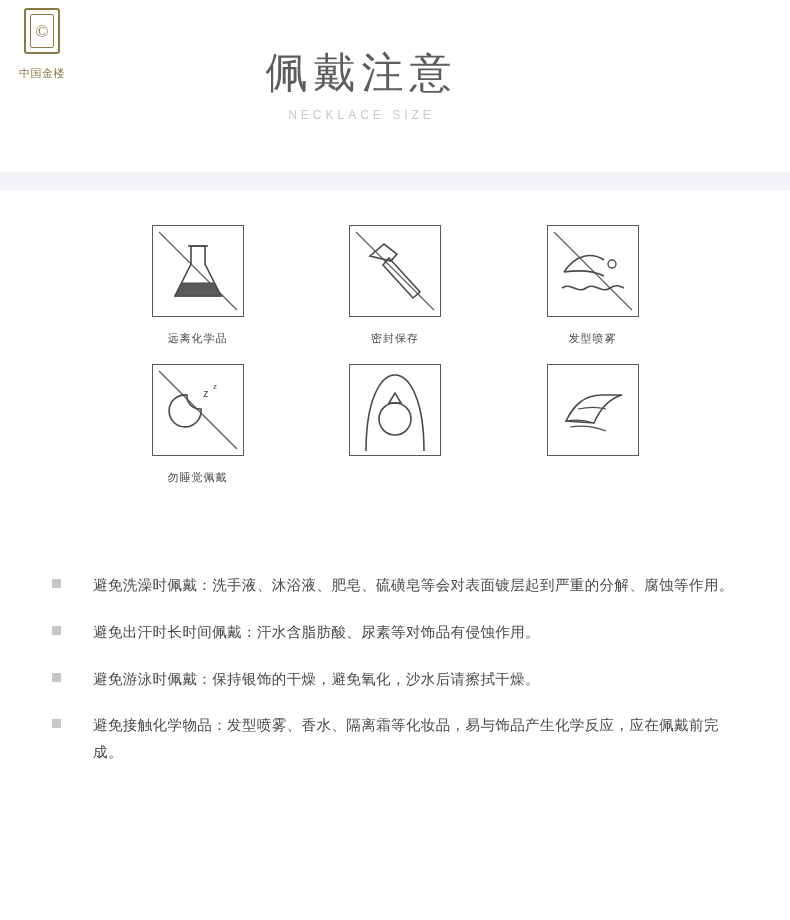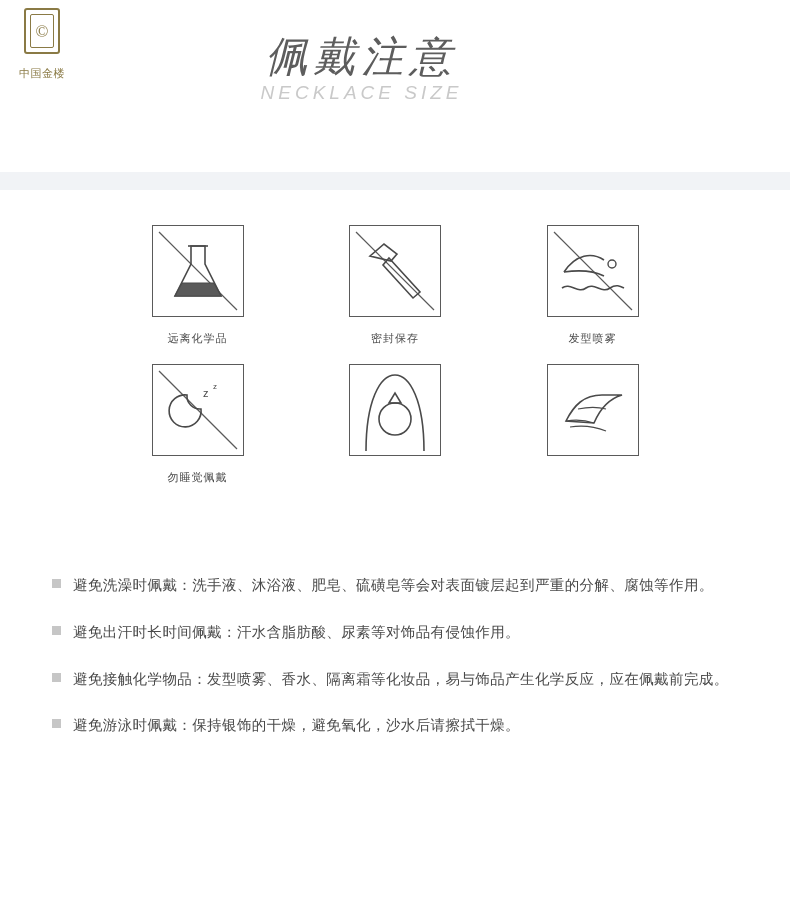--- a/index.html
+++ b/index.html
@@ -65,36 +65,36 @@
     margin-top: 12px;
     font-size: 11px;
     color: #8a7a45;
     letter-spacing: 0.5px;
   }
 
   
   .header {
     position: absolute;
     left: 0;
-    top: 32px;
+    top: 48px;
     width: 723px;
     text-align: center;
-    font-style: italic;
   }
   .title-cn {
     font-size: 42px;
     letter-spacing: 6px;
     color: #5d5d5d;
     font-family: "Liberation Serif", serif;
     font-weight: normal;
     margin: 0;
     line-height: 1.2;
   }
   .title-en {
-    font-size: 19px;
+    margin-top: 10px;
+    font-size: 12px;
     letter-spacing: 4px;
     color: #c9c9c9;
     font-family: "Liberation Sans", sans-serif;
   }
 
   
   .band {
     position: absolute;
     left: 0;
     top: 172px;
@@ -143,20 +143,21 @@
   .notes {
     position: absolute;
     left: 52px;
     top: 572px;
     width: 690px;
   }
   .note {
     display: flex;
     align-items: flex-start;
     margin-bottom: 20px;
+    gap: 20px;
   }
   .note-bullet {
     width: 9px;
     height: 9px;
     background: #c6c6c6;
     margin-top: 7px;
     margin-right: 12px;
     flex: 0 0 auto;
   }
   .note-text {
@@ -272,24 +273,24 @@
       <div class="note-text">避免洗澡时佩戴：洗手液、沐浴液、肥皂、硫磺皂等会对表面镀层起到严重的分解、腐蚀等作用。</div>
     </div>
 
     <div class="note">
       <div class="note-bullet"></div>
       <div class="note-text">避免出汗时长时间佩戴：汗水含脂肪酸、尿素等对饰品有侵蚀作用。</div>
     </div>
 
     <div class="note">
       <div class="note-bullet"></div>
+      <div class="note-text">避免游泳时佩戴：保持银饰的干燥，避免氧化，沙水后请擦拭干燥。</div>
+    </div>
+
+    <div class="note">
+      <div class="note-bullet"></div>
       <div class="note-text">避免接触化学物品：发型喷雾、香水、隔离霜等化妆品，易与饰品产生化学反应，应在佩戴前完成。</div>
     </div>
 
-    <div class="note">
-      <div class="note-bullet"></div>
-      <div class="note-text">避免游泳时佩戴：保持银饰的干燥，避免氧化，沙水后请擦拭干燥。</div>
-    </div>
-
 
   </div>
 
 </div>
 
 </body></html>

